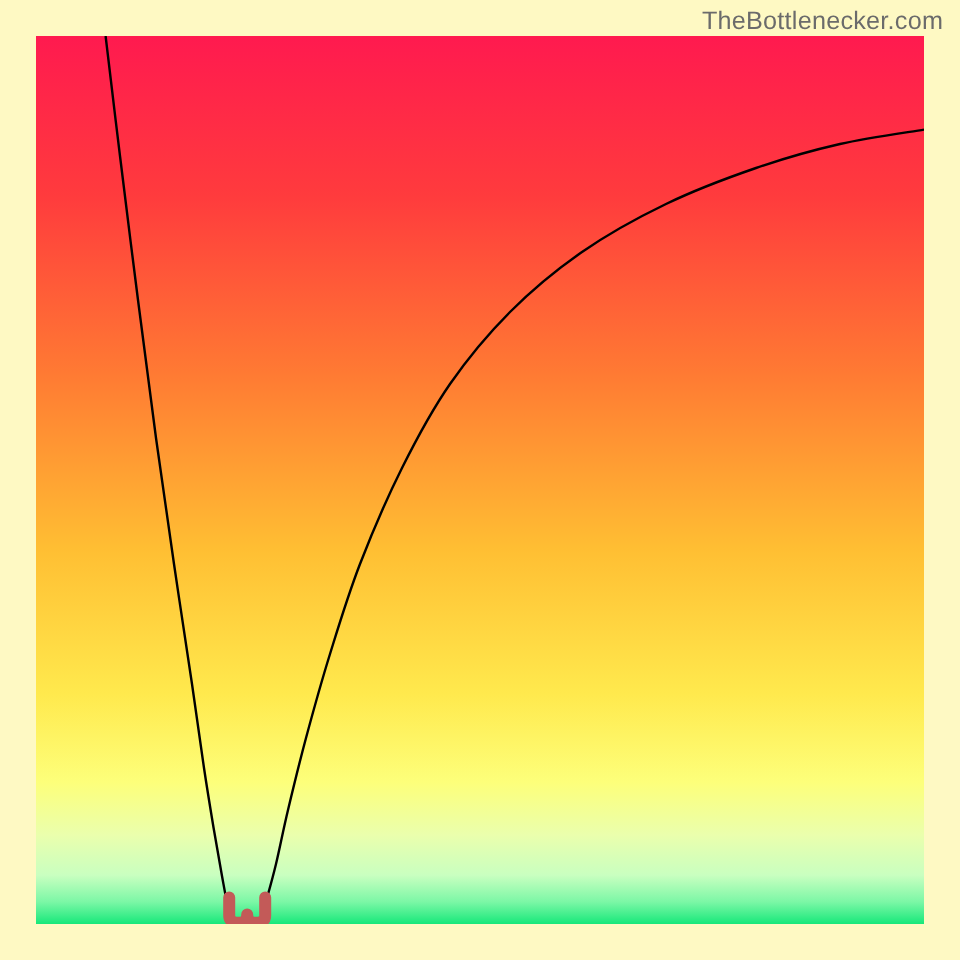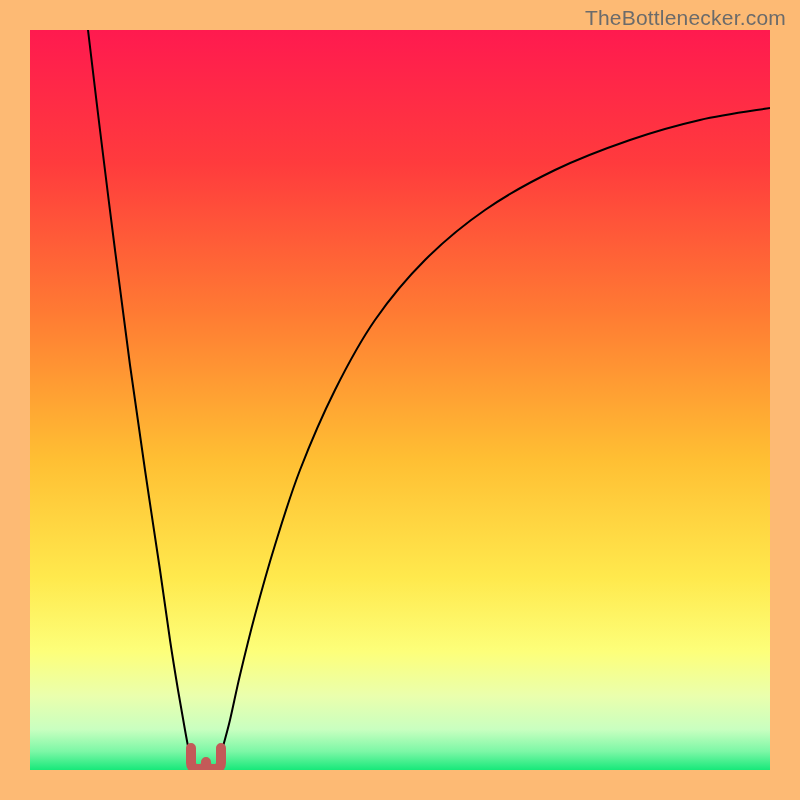--- a/index.html
+++ b/index.html
@@ -8,21 +8,21 @@
     width: 800px;
     height: 800px;
     overflow: hidden;
     background: #000;
     font-family: Arial, Helvetica, sans-serif;
   }
   .frame {
     position: absolute;
     left: 0; top: 0;
     width: 800px; height: 800px;
-    background: #fdba74;
+    background: #fef9c3;
   }
   .plot {
     position: absolute;
     left: 30px;
     top: 30px;
     width: 740px;
     height: 740px;
     overflow: hidden;
   }
   .watermark {

